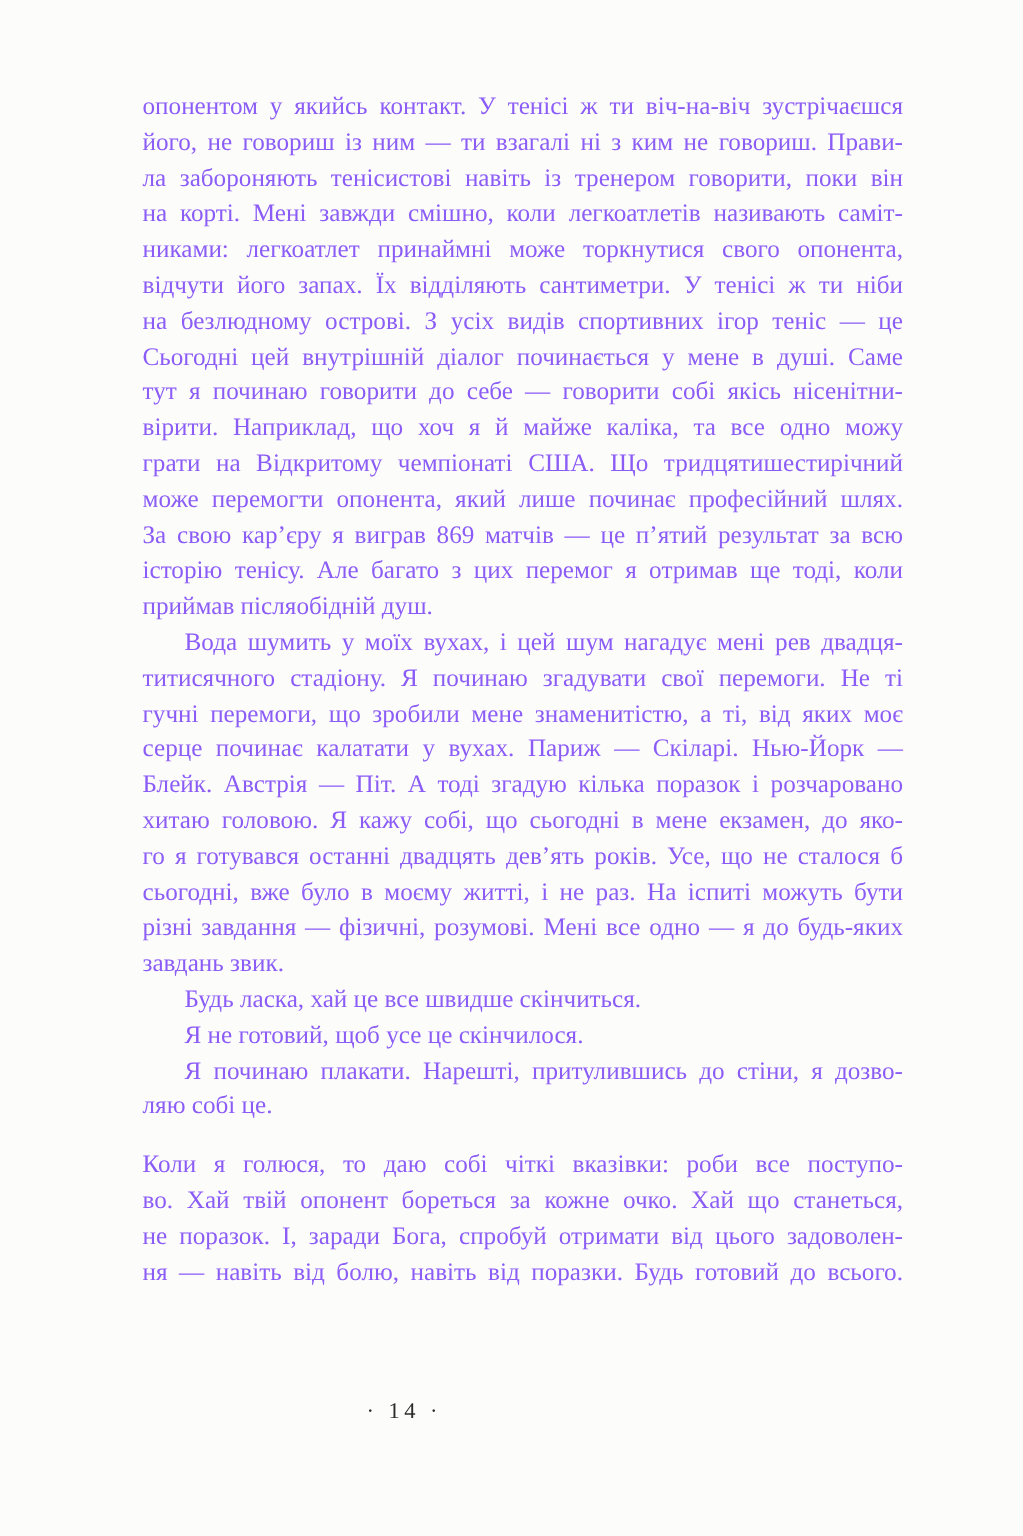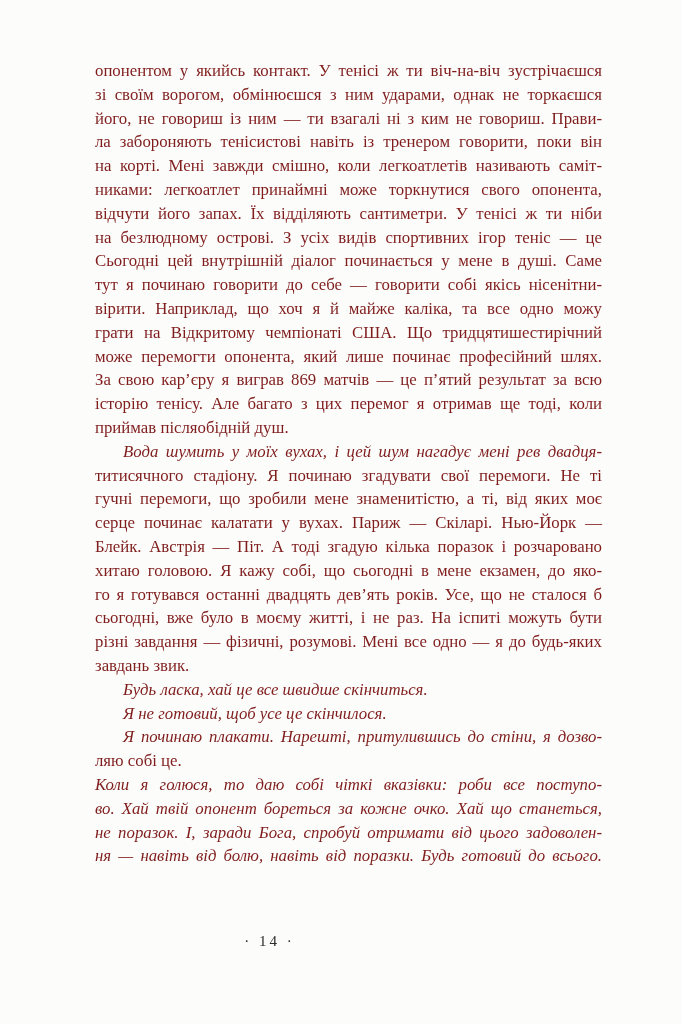--- a/index.html
+++ b/index.html
@@ -24,57 +24,55 @@
     left: 95px;
     top: 59px;
     width: 507px;
     color: #212121;
   }
   .para {
     margin: 0;
     padding: 0;
   }
   .para.gap-before {
-    font-style: italic;
+    margin-top: 15px;
   }
   .line {
     font-size: 16.8px;
     line-height: 23.8px;
     text-align: justify;
     text-align-last: justify;
     white-space: normal;
-    color: #7f1d1d;
+    color: #8b5cf6;
   }
   .line.endline {
     text-align: center;
     text-align-last: left;
   }
   .line.indent {
     text-indent: 28px;
-    font-style: italic;
   }
   .footer {
     position: absolute;
     top: 933px;
     left: 0;
     width: 539px;
     text-align: center;
     font-size: 15px;
     letter-spacing: 3px;
     color: #2a2a2a;
   }
 </style>
 </head>
 <body style="background: rgb(252, 252, 250);">
 
 <div class="page">
   <div class="text-column" id="text-column" style="color: rgb(33, 33, 33);">
       <div class="para">
         <div class="line">опонентом у якийсь контакт. У тенісі ж ти віч-на-віч зустрічаєшся</div>
-        <div class="line">зі своїм ворогом, обмінюєшся з ним ударами, однак не торкаєшся</div>
         <div class="line">його, не говориш із ним — ти взагалі ні з ким не говориш. Прави-</div>
         <div class="line">ла забороняють тенісистові навіть із тренером говорити, поки він</div>
         <div class="line">на корті. Мені завжди смішно, коли легкоатлетів називають саміт-</div>
         <div class="line">никами: легкоатлет принаймні може торкнутися свого опонента,</div>
         <div class="line">відчути його запах. Їх відділяють сантиметри. У тенісі ж ти ніби</div>
         <div class="line">на безлюдному острові. З усіх видів спортивних ігор теніс — це</div>
         <div class="line">Сьогодні цей внутрішній діалог починається у мене в душі. Саме</div>
         <div class="line">тут я починаю говорити до себе — говорити собі якісь нісенітни-</div>
         <div class="line">вірити. Наприклад, що хоч я й майже каліка, та все одно можу</div>
         <div class="line">грати на Відкритому чемпіонаті США. Що тридцятишестирічний</div>

